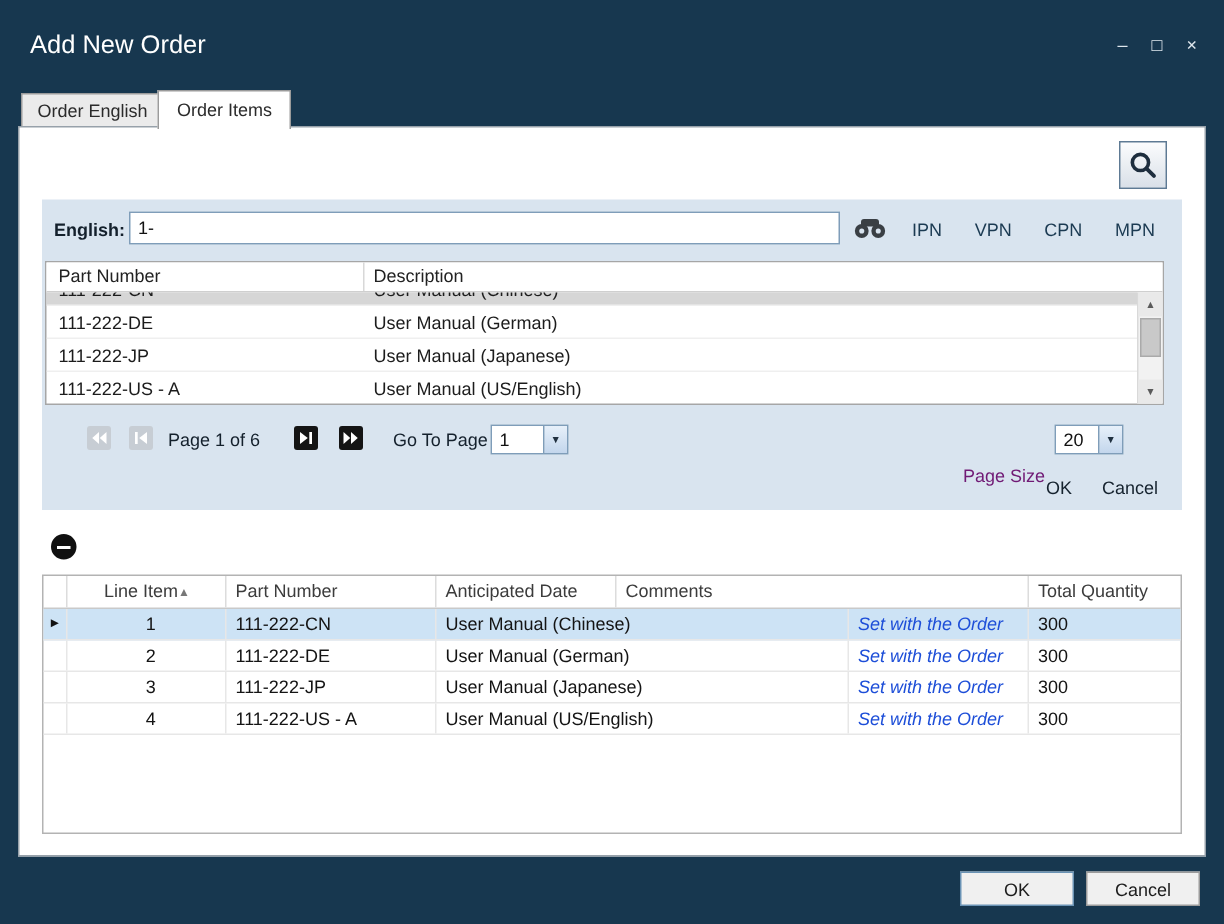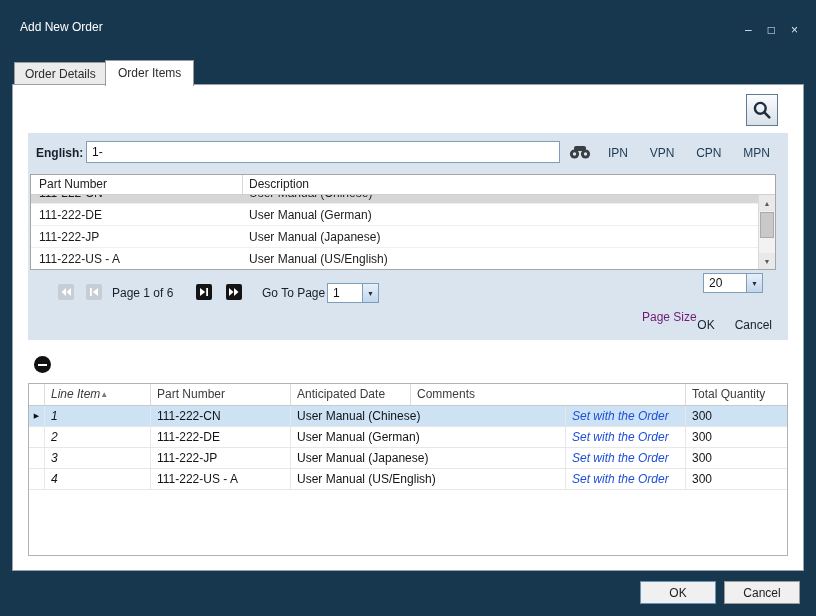--- a/index.html
+++ b/index.html
@@ -6,21 +6,21 @@
   html,body { width:816px; height:616px; }
   body {
     font-family:"Liberation Sans", sans-serif;
     background:#17374F;
     position:relative;
     overflow:hidden;
   }
   #window { position:absolute; inset:0; }
 
   
-  .title-text { position:absolute; left:20px; top:20px; font-size:12px; color:#ffffff; }
+  .title-text { position:absolute; left:20px; top:20px; font-size:17px; color:#ffffff; }
   .win-controls { position:absolute; right:18px; top:22px; display:flex; gap:16px; align-items:center; }
   .win-btn { color:#dfe7ee; font-size:12px; line-height:16px; cursor:pointer; }
 
   
   .tab { position:absolute; font-size:12px; color:#2b2b2b; cursor:pointer; }
   .tab-inactive { left:14px; top:62px; height:23px; line-height:22px; padding:0 10px;
     background:#ebebeb; border:1px solid #9b9b9b; }
   .tab-active { left:105px; top:60px; height:26px; line-height:25px; padding:0 12px;
     background:#ffffff; border:1px solid #9b9b9b; border-bottom:none; z-index:3; }
 
@@ -79,21 +79,21 @@
   .pg-first { left:30px; top:151px; }
   .pg-prev  { left:58px; top:151px; }
   .pg-next  { left:168px; top:151px; }
   .pg-last  { left:198px; top:151px; }
   .page-status { position:absolute; left:84px; top:153px; font-size:12px; color:#14202c; }
   .goto-label { position:absolute; left:234px; top:153px; font-size:12px; color:#14202c; }
   .pagesize-label { position:absolute; left:614px; top:153px; font-size:12px; color:#701a75;margin-top:24px; }
   .combo { position:absolute; height:20px; border:1px solid #7f9db9; background:#fff;
     display:flex; align-items:stretch; font-size:12px; color:#111; cursor:pointer; }
   .combo-goto { left:299px; top:150px; width:52px; }
-  .combo-pagesize { left:675px; top:140px; width:60px; }
+  .combo-pagesize { left:675px; top:150px; width:46px; }
   .combo-text { flex:1; padding-left:5px; line-height:18px; }
   .combo-arrow { width:16px; border-left:1px solid #7f9db9;
     background:linear-gradient(#e7f0fa,#c3d6ec); display:flex; align-items:center;
     justify-content:center; font-size:7px; color:#203040; }
 
   .panel-links { position:absolute; left:532px; top:185px; width:212px; display:flex;
     justify-content:flex-end; gap:20px; font-size:12px; color:#15222e; }
   .panel-links span { cursor:pointer; }
 
   
@@ -104,21 +104,21 @@
   
   .items-grid { left:28px; top:383px; width:760px; height:173px; background:#fff;
     border:1px solid #b3b3b3; font-size:12px; }
   .ig-header { display:flex; height:22px; border-bottom:1px solid #c9c9c9; color:#3c3c3c; }
   .ig-header .ig-c { border-right:1px solid #dcdcdc; line-height:21px; padding-left:6px; }
   .ig-row { display:flex; height:21px; border-bottom:1px solid #e7e7e7; color:#141414; cursor:pointer; }
   .ig-row .ig-c { border-right:1px solid #e7e7e7; line-height:20px; padding-left:6px;
     overflow:hidden; white-space:nowrap; }
   .ig-row.selected { background:#cde3f5; }
   .ig-c.ind { width:16px; padding:0; display:flex; align-items:center; justify-content:center; }
-  .ig-c.c-line { width:106px; display:flex; justify-content:flex-start;font-style:italic; }
+  .ig-c.c-line { width:106px; display:flex; justify-content:center; }
   .ig-c.c-part { width:140px; }
   .ig-c.c-comments { width:275px; }
   .ig-c.c-date { width:120px; }
   .ig-c.c-qty { flex:1; text-align:left; padding-right:6px; border-right:none !important; }
   .sort { font-size:8px; color:#777; margin-right:5px; line-height:21px; }
   .ri { font-size:7px; color:#111; }
   .muted { color:#1d4ed8;font-style:italic; }
 
   
   .footer-btn { position:absolute; width:76px; height:23px; background:#f0f0f0;
@@ -132,21 +132,21 @@
 
 <div id="window">
 
   <div class="title-text">Add New Order</div>
   <div class="win-controls">
     <span class="win-btn">–</span>
     <span class="win-btn">□</span>
     <span class="win-btn">×</span>
   </div>
 
-  <div class="tab tab-inactive">Order Details</div>
+  <div class="tab tab-inactive">Order English</div>
   <div class="tab tab-active">Order Items</div>
 
   <div class="page"></div>
 
   <div class="layer magnifier-btn">
     <svg width="20" height="20" viewBox="0 0 20 20">
       <circle cx="8.3" cy="8.3" r="5.4" fill="none" stroke="#1e2e3e" stroke-width="2.4"></circle>
       <line x1="12.4" y1="12.4" x2="17.3" y2="17.3" stroke="#1e2e3e" stroke-width="2.6" stroke-linecap="round"></line>
     </svg>
   </div>

